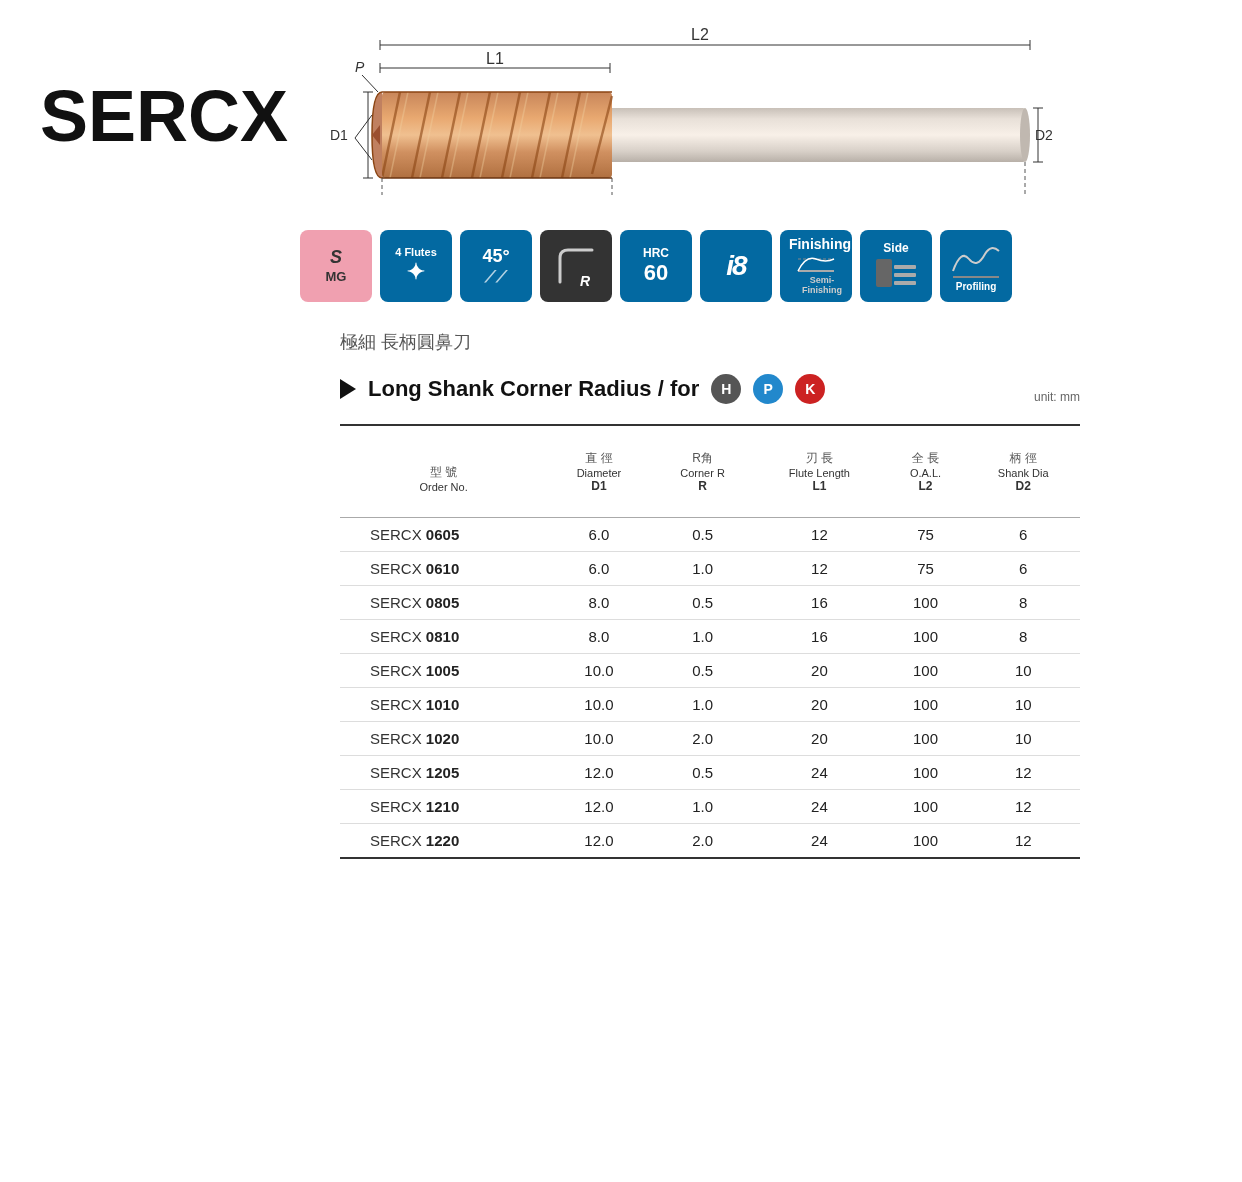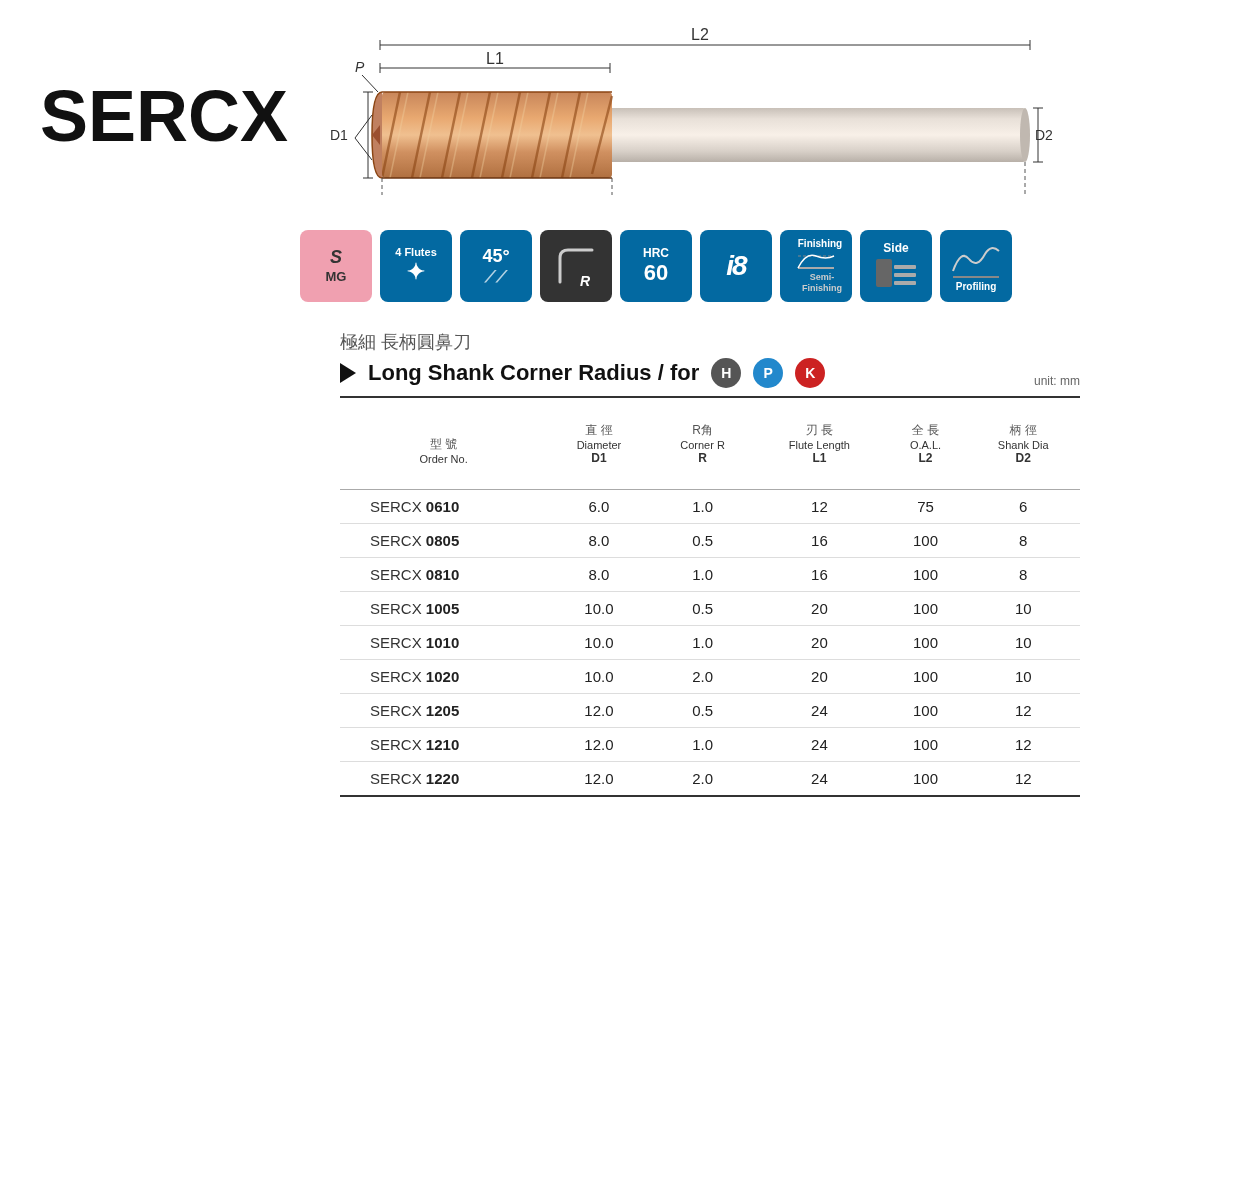--- a/index.html
+++ b/index.html
@@ -81,29 +81,29 @@
     .table-section {
       position: absolute;
       left: 340px;
       top: 330px;
       width: 740px;
     }
 
     .chinese-title {
       font-size: 18px;
       color: #555;
-      margin-bottom: 4px;
+      margin-bottom: 20px;
       font-family: 'Arial', sans-serif;
     }
 
     .product-title-row {
       display: flex;
       align-items: center;
       gap: 12px;
-      margin-bottom: 8px;
+      margin-bottom: 20px;
     }
 
     .arrow-triangle {
       width: 0;
       height: 0;
       border-top: 10px solid transparent;
       border-bottom: 10px solid transparent;
       border-left: 16px solid #111;
       display: inline-block;
     }
@@ -325,21 +325,21 @@
     <div class="badge badge-dark">
       <span style="font-size:12px;font-weight:bold;">HRC</span>
       <span style="font-size:22px;font-weight:bold;">60</span>
     </div>
 
     <div class="badge badge-dark">
       <span style="font-size:28px;font-weight:bold;font-style:italic;letter-spacing:-2px;">i8</span>
     </div>
 
     <div class="badge badge-dark">
-      <span style="font-size:10px;font-weight:bold;color:#fff;margin-left:8px;">Finishing</span>
+      <span style="font-size:14px;font-weight:bold;color:#fff;margin-left:8px;">Finishing</span>
       <svg width="40" height="22" viewBox="0 0 40 22">
         <line x1="2" y1="18" x2="38" y2="18" stroke="#aaa" stroke-width="2"></line>
         <line x1="2" y1="6" x2="38" y2="6" stroke="#888" stroke-width="1" stroke-dasharray="3,2"></line>
         <path d="M2,18 Q10,2 20,6 Q30,10 38,6" stroke="#fff" stroke-width="1.5" fill="none"></path>
       </svg>
       <span style="font-size:9px;color:#ccc;margin-left:12px;">Semi-Finishing</span>
     </div>
 
     <div class="badge badge-dark">
       <span style="font-size:12px;font-weight:bold;">Side</span>
@@ -402,20 +402,28 @@
             <span class="sub">L2</span>
           </th>
           <th>
             <span class="zh">柄 徑</span>
             <span class="en">Shank Dia</span>
             <span class="sub">D2</span>
           </th>
         </tr>
       </thead>
       <tbody id="table-body">
+      <tr>
+            <td><span class="order-prefix">SERCX </span><span class="order-bold">0605</span></td>
+            <td>6.0</td>
+            <td>0.5</td>
+            <td>12</td>
+            <td>75</td>
+            <td>6</td>
+          </tr>
           <tr>
             <td><span class="order-prefix">SERCX </span><span class="order-bold">0610</span></td>
             <td>6.0</td>
             <td>1.0</td>
             <td>12</td>
             <td>75</td>
             <td>6</td>
           </tr>
           <tr>
             <td><span class="order-prefix">SERCX </span><span class="order-bold">0805</span></td>

